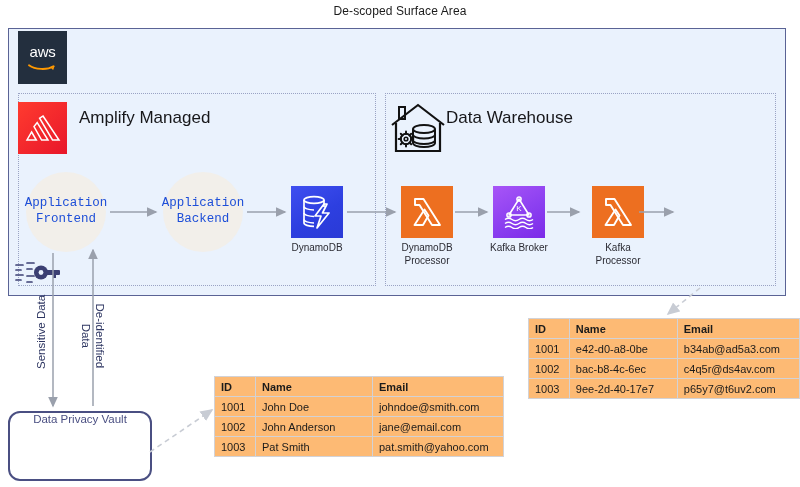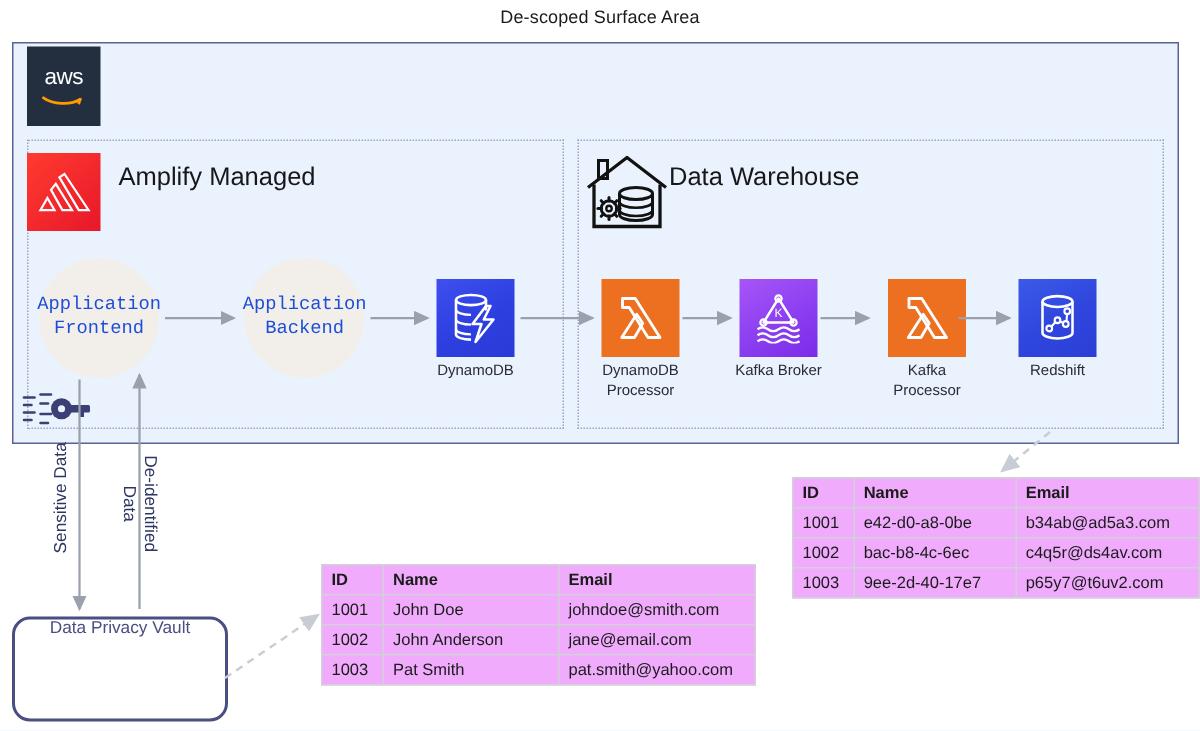--- a/index.html
+++ b/index.html
@@ -132,21 +132,21 @@
     border:2.2px solid #4a4f82;border-radius:12px;
     background:#ffffff;
     display:flex;align-items:flex-start;justify-content:center;
     font-size:11.5px;color:#4a4f82;
   }
 
   
   table.dtable{
     position:absolute;
     border-collapse:collapse;
-    background:#f0abfc;
+    background:#fdba74;
     font-size:11px;
     color:#1b1b1b;
   }
   table.dtable th, table.dtable td{
     border:1px solid #d2d2d6;
     padding:2px 6px;
     text-align:left;
     font-weight:normal;
     white-space:nowrap;
     height:15px;
@@ -277,34 +277,20 @@
       <svg width="32" height="34" viewBox="0 0 32 34">
         <path d="M4 4 L12.5 4 L29 30 L21 30 L8.5 10 L4 10 Z" fill="none" stroke="#fff" stroke-width="1.9" stroke-linejoin="round"></path>
         <path d="M13.5 14.5 L17.5 20.5 L12 30 L3.5 30 Z" fill="none" stroke="#fff" stroke-width="1.9" stroke-linejoin="round"></path>
       </svg>
     </div>
     <div class="cap">
       <span>Kafka</span><br><span>Processor</span>
     </div>
   </div>
 
-  <div class="svc svc-redshift">
-    <div class="tile tile-redshift">
-      <svg width="30" height="34" viewBox="0 0 30 34">
-        <ellipse cx="15" cy="6" rx="10" ry="3.6" fill="none" stroke="#fff" stroke-width="1.7"></ellipse>
-        <path d="M5 6 L5 27 C5 29 9.5 30.6 15 30.6 C20.5 30.6 25 29 25 27 L25 6" fill="none" stroke="#fff" stroke-width="1.7"></path>
-        <circle cx="9.5" cy="24" r="1.9" fill="none" stroke="#fff" stroke-width="1.4"></circle>
-        <circle cx="15" cy="18.5" r="1.9" fill="none" stroke="#fff" stroke-width="1.4"></circle>
-        <circle cx="20.5" cy="21" r="1.9" fill="none" stroke="#fff" stroke-width="1.4"></circle>
-        <circle cx="21.5" cy="12.5" r="1.9" fill="none" stroke="#fff" stroke-width="1.4"></circle>
-        <path d="M11 22.7 L13.6 19.7 M16.8 19.2 L18.9 20.4 M21 19.1 L21.4 14.4" stroke="#fff" stroke-width="1.4" fill="none"></path>
-      </svg>
-    </div>
-    <div class="cap">Redshift</div>
-  </div>
 
   <svg class="key-icon" viewBox="0 0 48 26">
     <g stroke="#3b3f73" stroke-width="1.7" stroke-linecap="round">
       <line x1="2" y1="5" x2="9" y2="5"></line>
         <line x1="2" y1="10" x2="7" y2="10"></line>
       <line x1="2" y1="15" x2="9" y2="15"></line>
         <line x1="2" y1="20" x2="7" y2="20"></line>
       <line x1="13" y1="3" x2="20" y2="3"></line>
         <line x1="13" y1="9" x2="18" y2="9"></line>
       <line x1="13" y1="16" x2="20" y2="16"></line>

